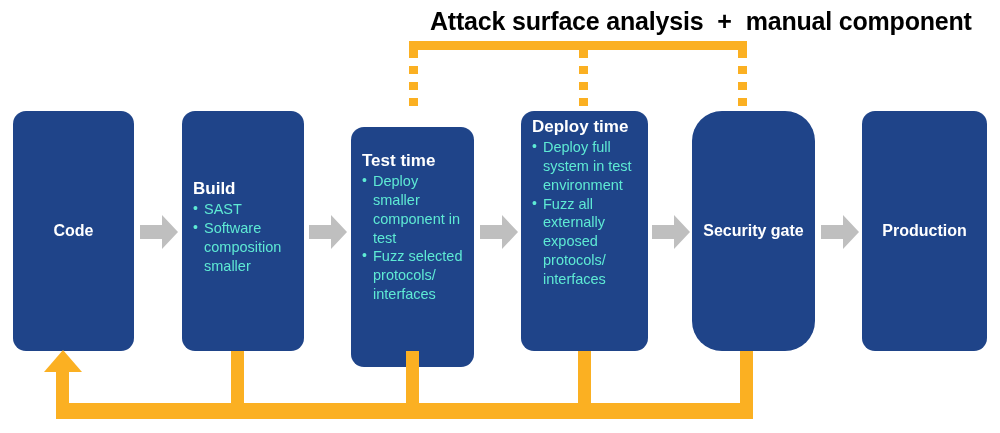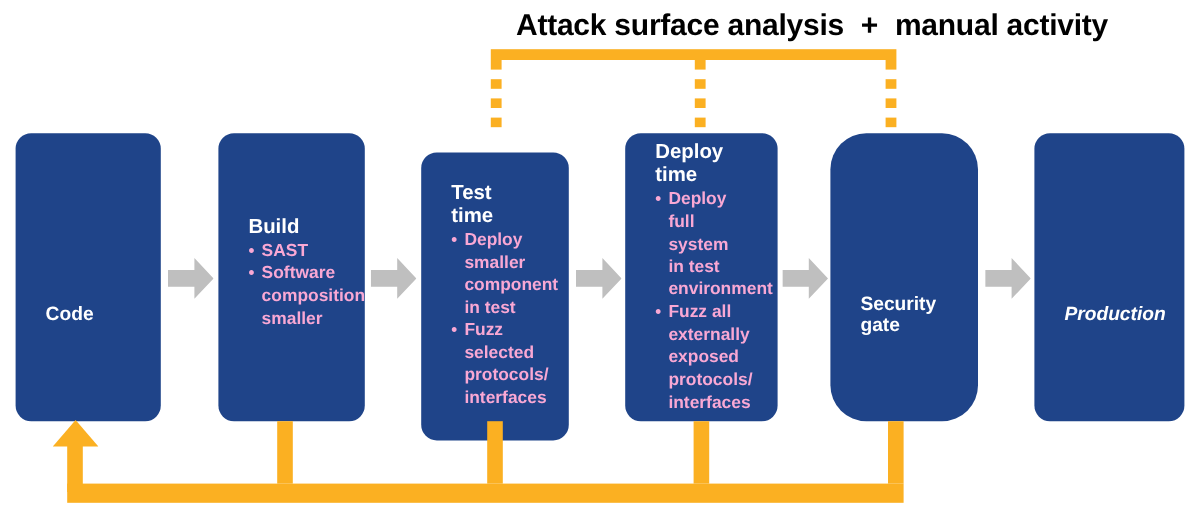--- a/index.html
+++ b/index.html
@@ -45,27 +45,27 @@
     height: 240px;
     background: #1f4489;
     border-radius: 13px;
     box-sizing: border-box;
     color: #ffffff;
     overflow: hidden;
   }
   .stage-inner {
     position: absolute;
     left: 0; right: 0;
-    padding: 0 25px;
+    padding: 0 11px;
     box-sizing: border-box;
   }
   .stage-inner.centered {
     top: 50%;
     transform: translateY(-50%);
-    margin-top: 32px;
+    text-align: center;
   }
   .stage-inner.topped {
     text-align: left;
   }
   .stage-title {
     font-size: 17px;
     font-weight: bold;
     line-height: 1.12;
     color: #ffffff;
     margin: 0 0 2px 0;
@@ -76,23 +76,23 @@
   }
   .stage-list {
     list-style: none;
     margin: 0;
     padding: 0;
   }
   .stage-list li {
     position: relative;
     padding-left: 11px;
     font-size: 14.5px;
-    font-weight: bold;
+    font-weight: normal;
     line-height: 1.3;
-    color: #f9a8d4;
+    color: #5eead4;
     margin-bottom: 0px;
   }
   .stage-list li::before {
     content: "\2022";
     position: absolute;
     left: 0;
     top: -1px;
     font-size: 14px;
   }
 
@@ -135,21 +135,21 @@
   .loop-arrow svg { display: block; }
 </style>
 </head>
 <body>
 
 <div id="canvas">
 
   <div class="header-label">
     <span>Attack surface analysis</span>
     <span class="seg-plus">+</span>
-    <span>manual activity</span>
+    <span>manual component</span>
   </div>
 
   <div class="top-bar" style="left:409px; top:41px; width:338px; height:9px;"></div>
   <div class="dash-col" style="left:409px; top:50px; height:62px;"></div>
   <div class="dash-col" style="left:579px; top:50px; height:62px;"></div>
   <div class="dash-col" style="left:738px; top:50px; height:62px;"></div>
 
   <div class="stage-box" style="left:13px; width:121px;">
     <div class="stage-inner centered">
       <div class="stage-title plain">Code</div>
@@ -185,21 +185,21 @@
       </ul>
     </div>
   </div>
 
   <div class="stage-box" style="left:692px; width:123px;border-radius:30px;">
     <div class="stage-inner centered">
       <div class="stage-title plain">Security gate</div>
     </div>
   </div>
 
-  <div class="stage-box" style="left:862px; width:125px;font-style:italic;">
+  <div class="stage-box" style="left:862px; width:125px;">
     <div class="stage-inner centered">
       <div class="stage-title plain">Production</div>
     </div>
   </div>
 
   <div class="gray-arrow" style="left:140px;">
     <svg width="38" height="36" viewBox="0 0 38 36">
       <path d="M0 11 L22 11 L22 1 L38 18 L22 35 L22 25 L0 25 Z" fill="#bfbfbf"></path>
     </svg>
   </div>

